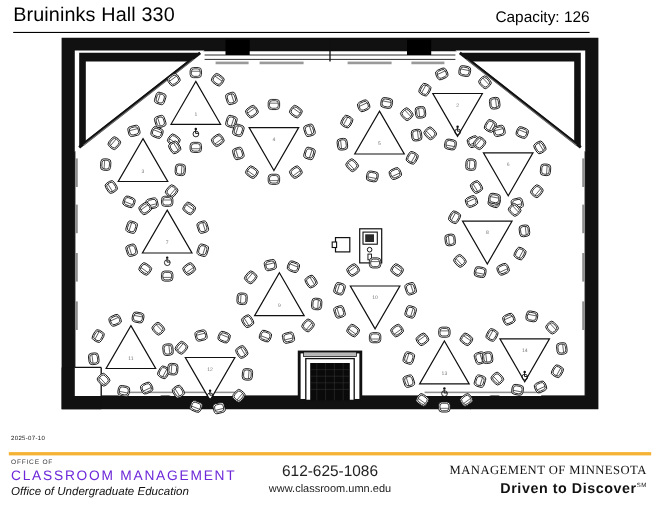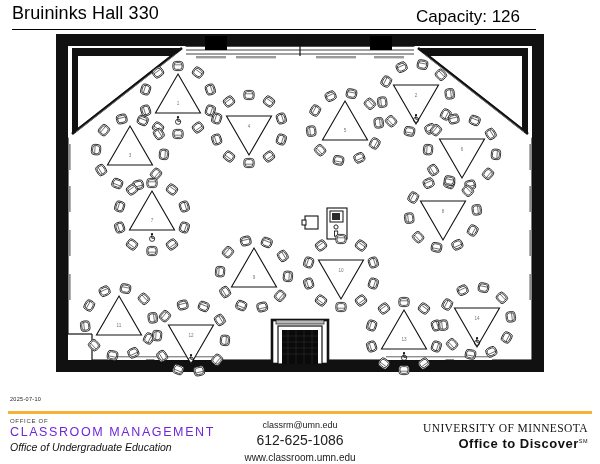--- a/index.html
+++ b/index.html
@@ -29,23 +29,23 @@
     position: absolute;
     left: 12px;
     top: 3px;
     font-size: 18px;
     font-weight: normal;
     letter-spacing: 0.1px;
     white-space: nowrap;
   }
   .header-capacity {
     position: absolute;
-    right: 28px;
+    right: 12px;
     top: 7px;
-    font-size: 17px;
+    font-size: 14px;
     white-space: nowrap;
   }
   .header-rule {
     position: absolute;
     left: 12px;
     right: 12px;
     top: 29px;
     height: 1px;
     background: #000000;
   }
@@ -481,22 +481,21 @@
 
   <div class="footer-rule"></div>
 
   <div class="brand-block">
     <div class="brand-office-of">OFFICE OF</div>
     <div class="brand-cm">CLASSROOM MANAGEMENT</div>
     <div class="brand-ugrad">Office of Undergraduate Education</div>
   </div>
 
   <div class="contact-block">
-    <div class="c1">classrm@umn.edu</div>
     <div class="c2">612-625-1086</div>
     <div class="c3">www.classroom.umn.edu</div>
   </div>
 
   <div class="umn-block">
-    <div class="umn-name">UNIVERSITY OF MINNESOTA</div>
-    <div class="umn-tag"><span>Office to Discover</span><span class="umn-sm">SM</span></div>
+    <div class="umn-name">MANAGEMENT OF MINNESOTA</div>
+    <div class="umn-tag"><span>Driven to Discover</span><span class="umn-sm">SM</span></div>
   </div>
 </div>
 
 </body></html>

